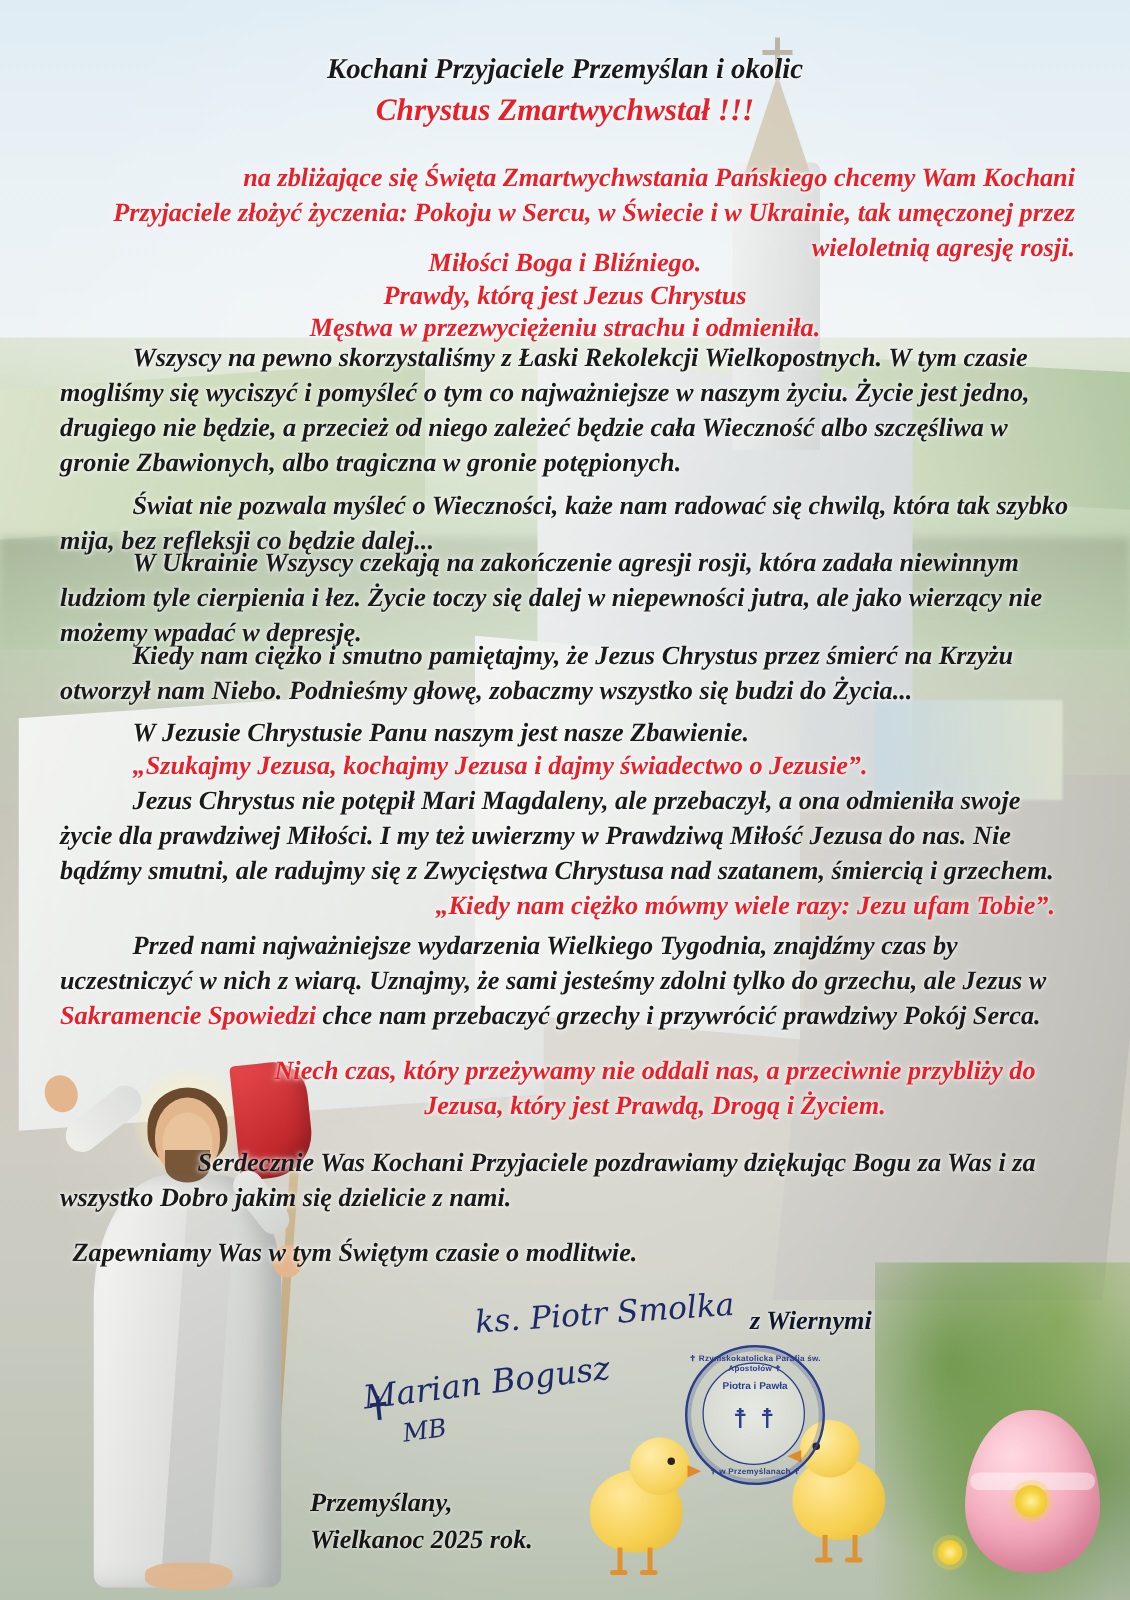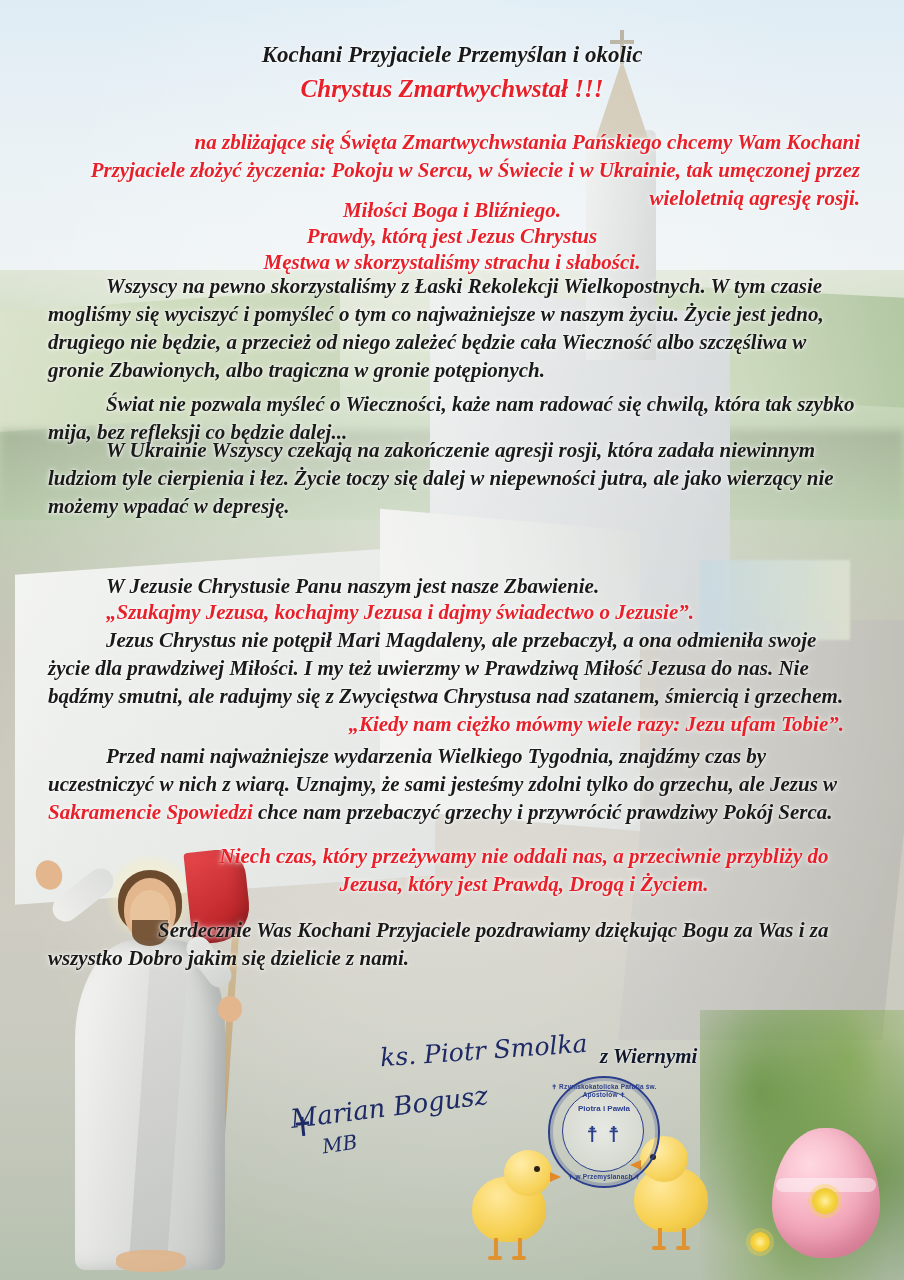--- a/index.html
+++ b/index.html
@@ -418,48 +418,54 @@
 
   <div class="letter">
 
     <div class="tx head1 dark">Kochani Przyjaciele Przemyślan i okolic</div>
     <div class="tx head2 red">Chrystus Zmartwychwstał !!!</div>
 
     <div class="tx para p1 red">na zbliżające się Święta Zmartwychwstania Pańskiego chcemy Wam Kochani Przyjaciele złożyć życzenia:   Pokoju w Sercu, w Świecie i w Ukrainie, tak umęczonej przez wieloletnią agresję rosji.</div>
 
     <div class="tx para c1 red">Miłości Boga i Bliźniego.</div>
     <div class="tx para c2 red">Prawdy, którą jest Jezus Chrystus</div>
-    <div class="tx para c3 red">Męstwa w skorzystaliśmy strachu i słabości.</div>
+    <div class="tx para c3 red">Męstwa w przezwyciężeniu strachu i odmieniła.</div>
 
     <div class="tx para p2 dark">Wszyscy na pewno skorzystaliśmy z Łaski Rekolekcji Wielkopostnych. W tym czasie mogliśmy się wyciszyć i pomyśleć o tym co najważniejsze w naszym życiu. Życie jest jedno, drugiego nie będzie, a przecież od niego zależeć będzie cała Wieczność albo szczęśliwa w gronie Zbawionych, albo tragiczna w gronie potępionych.</div>
     <div class="tx para p3 dark">Świat nie pozwala myśleć o Wieczności, każe nam radować się chwilą, która tak szybko mija, bez refleksji co będzie dalej...</div>
     <div class="tx para p4 dark">W Ukrainie Wszyscy czekają na zakończenie agresji rosji, która zadała niewinnym ludziom tyle cierpienia i łez. Życie toczy się dalej w niepewności jutra, ale jako wierzący nie możemy wpadać w depresję.</div>
+    <div class="tx para p5 dark">Kiedy nam ciężko i smutno pamiętajmy, że Jezus Chrystus przez śmierć na Krzyżu otworzył nam Niebo. Podnieśmy głowę, zobaczmy wszystko się budzi do Życia...</div>
     <div class="tx para p6 dark">W Jezusie Chrystusie Panu naszym jest nasze Zbawienie.</div>
 
     <div class="tx para q1 red">„Szukajmy Jezusa, kochajmy Jezusa i dajmy świadectwo o Jezusie”.</div>
 
     <div class="tx para p7 dark">Jezus Chrystus nie potępił Mari Magdaleny, ale przebaczył, a ona odmieniła swoje życie dla prawdziwej Miłości. I my też uwierzmy w Prawdziwą Miłość Jezusa do nas. Nie bądźmy smutni, ale radujmy się z Zwycięstwa Chrystusa nad szatanem, śmiercią i grzechem.</div>
 
     <div class="tx para q2 red">„Kiedy nam ciężko mówmy wiele razy:  Jezu ufam Tobie”.</div>
 
     <div class="tx para p8 dark"><span>Przed nami najważniejsze wydarzenia Wielkiego Tygodnia, znajdźmy czas by uczestniczyć w nich z wiarą. Uznajmy, że sami jesteśmy zdolni tylko do grzechu, ale Jezus w </span><span class="inline-red">Sakramencie Spowiedzi</span><span> chce nam przebaczyć grzechy i przywrócić prawdziwy Pokój Serca.</span></div>
 
     <div class="tx para c4 red">Niech czas, który przeżywamy nie oddali nas, a przeciwnie przybliży do Jezusa, który jest Prawdą, Drogą i Życiem.</div>
 
     <div class="tx para p9 dark">Serdecznie Was Kochani Przyjaciele pozdrawiamy dziękując Bogu za Was i za wszystko Dobro jakim się dzielicie z nami.</div>
+    <div class="tx para p10 dark">Zapewniamy Was w tym Świętym czasie o modlitwie.</div>
 
     <div class="sig-priest">ks. Piotr Smolka</div>
     <div class="sig-with">z Wiernymi</div>
     <div class="sig-bishop">Marian Bogusz</div>
     <div class="sig-bishop-cross">✝</div>
     <div class="sig-bishop-mono">MB</div>
 
     <div class="seal">
       <div class="seal-inner"></div>
       <div class="seal-top">✝ Rzymskokatolicka Parafia św. Apostołów ✝</div>
       <div class="seal-mid">Piotra i Pawła</div>
       <div class="seal-fig">☨ ☨</div>
       <div class="seal-bottom">✝ w Przemyślanach ✝</div>
     </div>
 
+    <div class="place">
+      <div>Przemyślany,</div>
+      <div>Wielkanoc 2025 rok.</div>
+    </div>
 
   </div>
 </div>
 
 </body></html>

